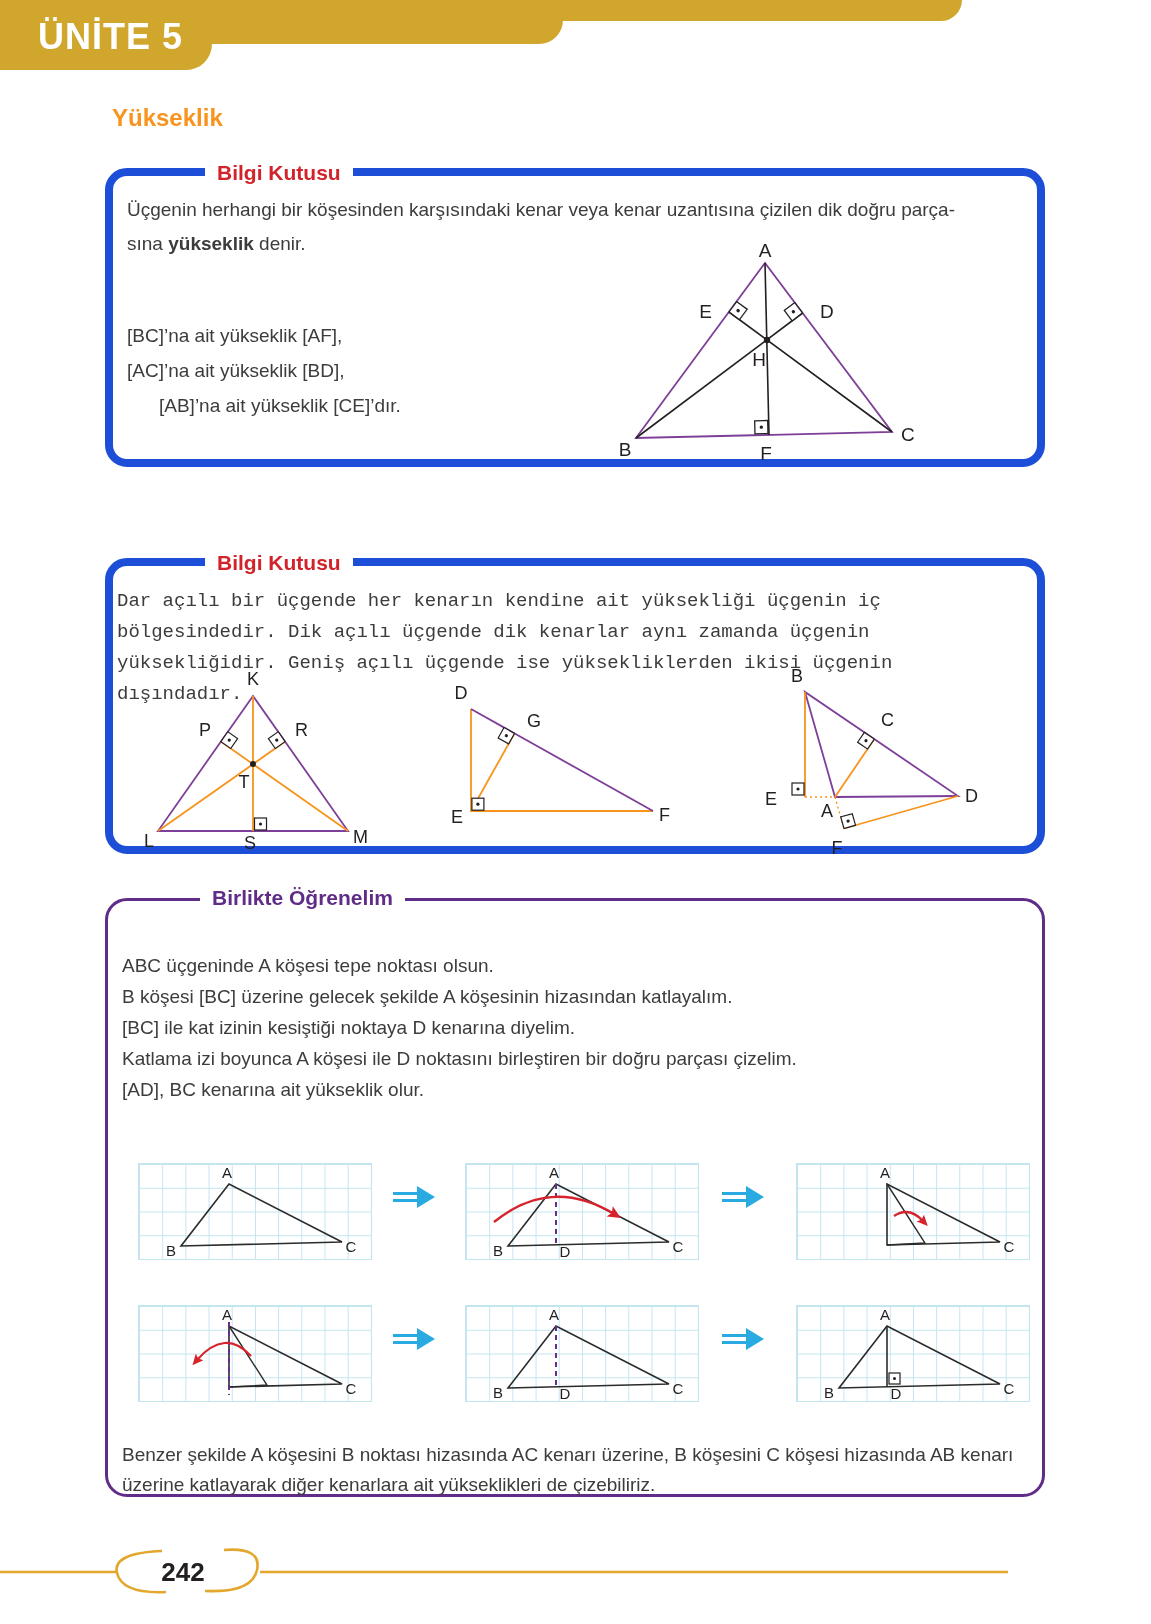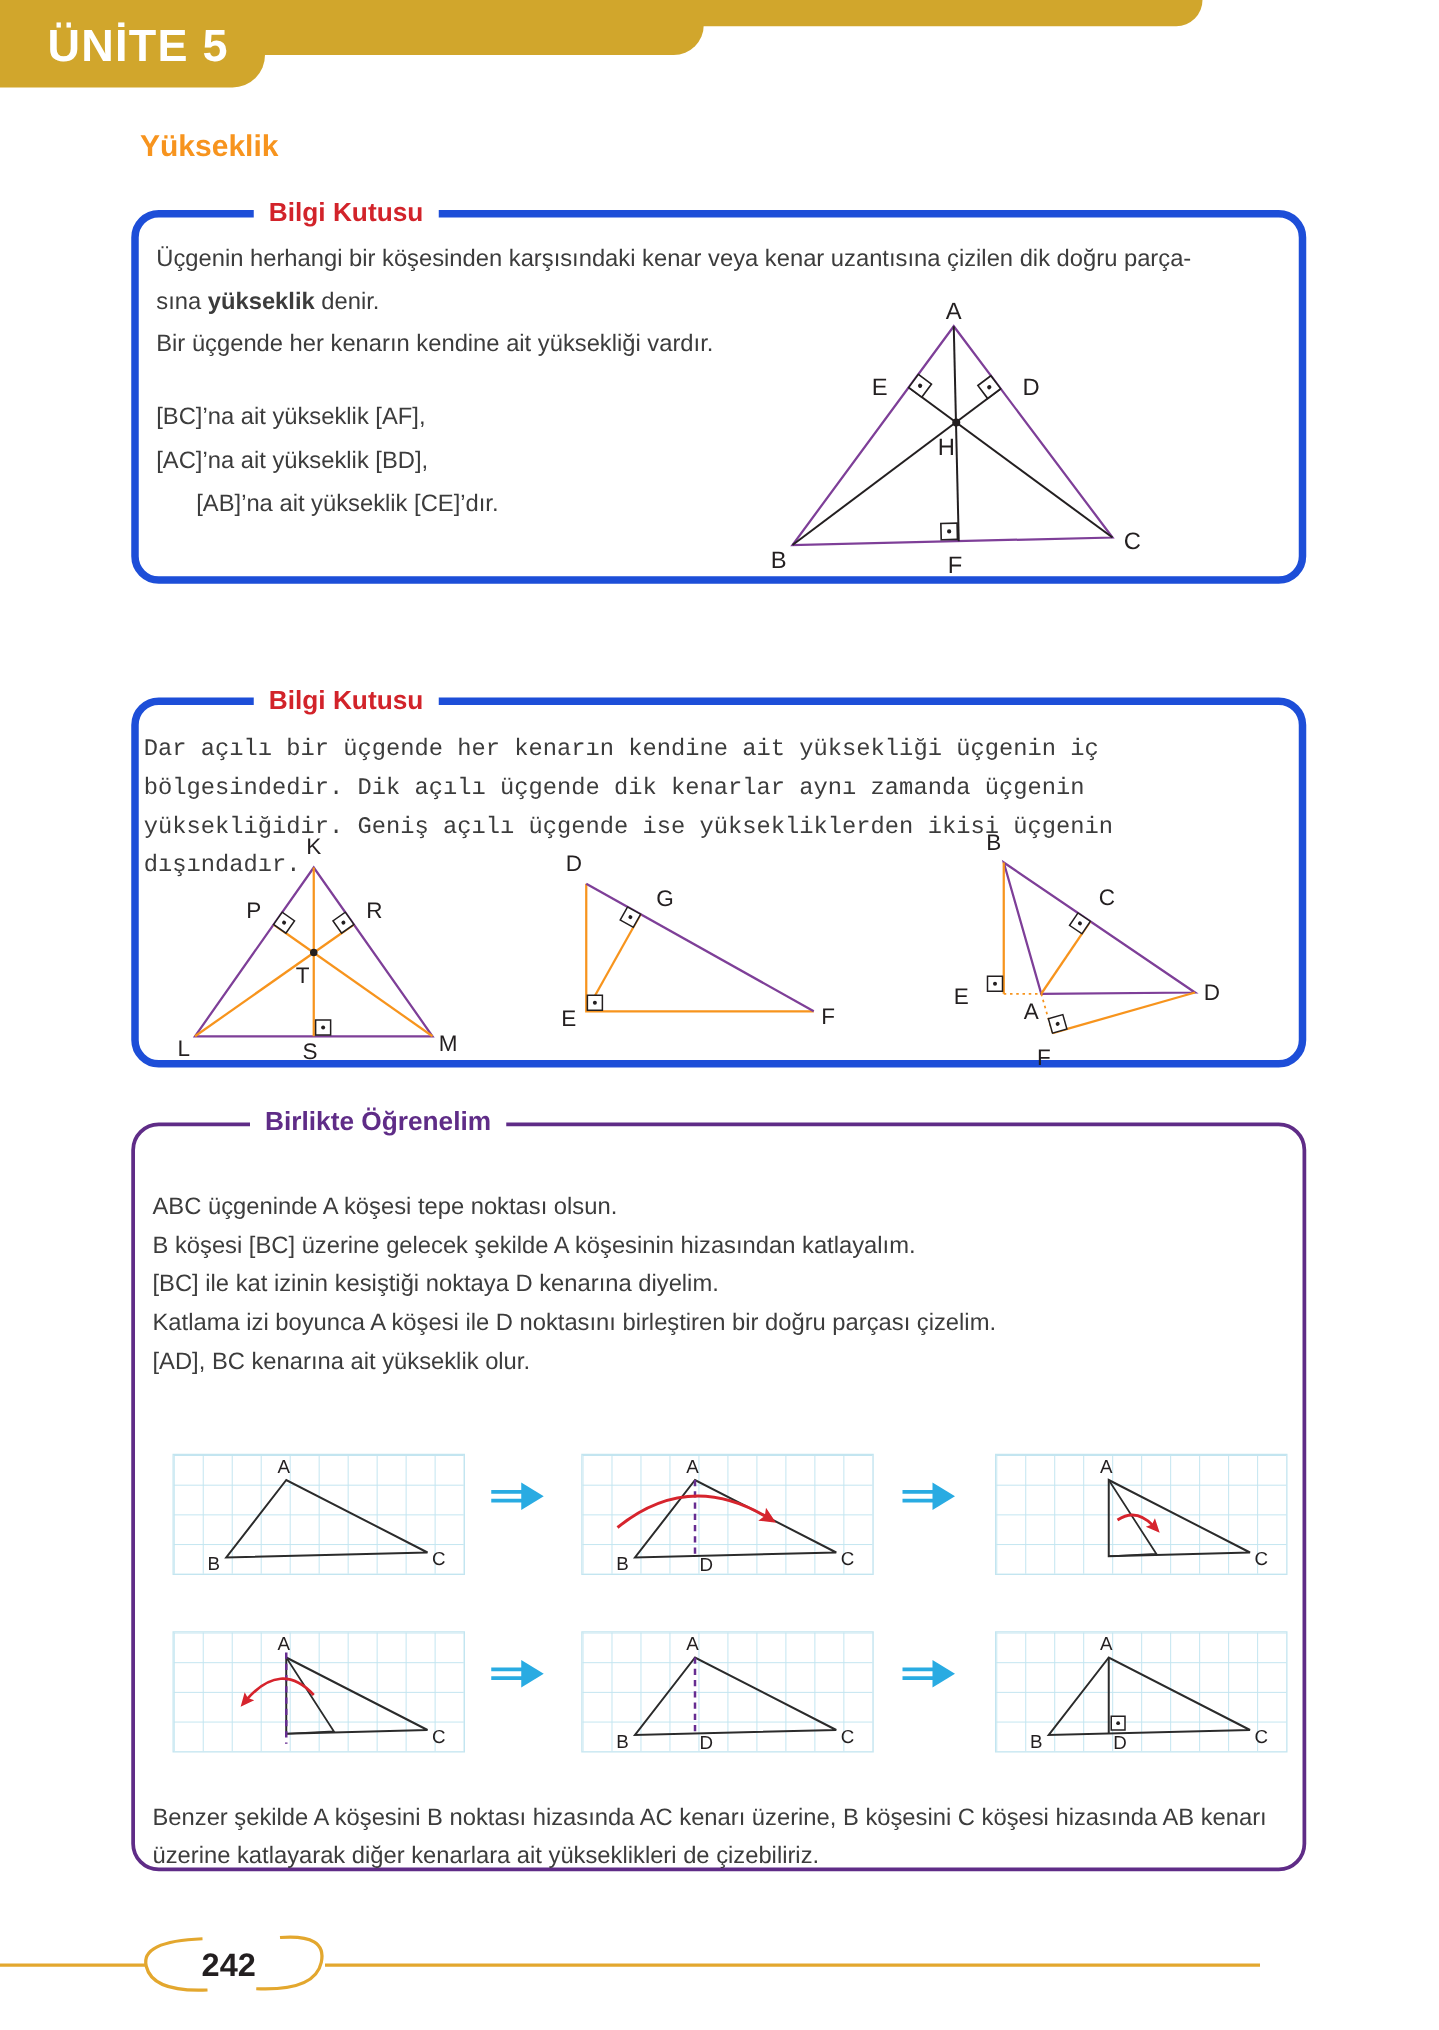--- a/index.html
+++ b/index.html
@@ -8,21 +8,21 @@
   .abs{position:absolute;}
   
   .gold{position:absolute;left:0;top:0;background:#D1A62C;}
   .gold1{width:962px;height:21px;border-radius:0 0 21px 0;}
   .gold2{width:563px;height:44px;border-radius:0 0 24px 0;}
   .gold3{width:212px;height:70px;border-radius:0 0 26px 0;}
   .unit-label{position:absolute;left:38px;top:16px;color:#ffffff;font-size:36px;font-weight:bold;letter-spacing:1px;}
   .page-title{position:absolute;left:112px;top:104px;color:#F7941E;font-size:24px;font-weight:bold;}
   
   .ibox{position:absolute;left:105px;width:940px;border-radius:22px;background:#ffffff;box-sizing:border-box;}
-  .ibox.red{border:6px solid #1d4ed8;padding-left:24px;}
+  .ibox.red{border:8px solid #1d4ed8;padding-left:24px;}
   .ibox.purple{border:3px solid #5F2C87;}
   .ibox-label{position:absolute;top:-15px;left:92px;background:#ffffff;padding:0 12px;font-size:21px;font-weight:bold;}
   .ibox-label.red{color:#D2232A;}
   .ibox-label.purple{color:#5F2C87;}
   .bodytext{font-size:19px;line-height:24px;color:#3c3c3c;}
   
   .gridpanel{position:absolute;width:232px;height:95px;border:1px solid #C3E5F0;
      background-image:linear-gradient(to right,#C3E5F0 1px,transparent 1px),
                       linear-gradient(to bottom,#C3E5F0 1px,transparent 1px);
      background-size:23.2px 23.75px;}
@@ -43,21 +43,20 @@
   <div class="unit-label">ÜNİTE 5</div>
 
   <div class="page-title">Yükseklik</div>
 
   <div class="ibox red" style="top:168px;height:299px;">
     <div class="ibox-label red">Bilgi Kutusu</div>
     <div class="abs bodytext" style="left:14px;top:56px;width:500px;">
       <span>sına </span><b>yükseklik</b><span> denir.</span>
     </div>
     <div class="abs bodytext" style="left:14px;top:22px;width:880px;">Üçgenin herhangi bir köşesinden karşısındaki kenar veya kenar uzantısına çizilen dik doğru parça-</div>
-    <div class="abs bodytext" style="left:14px;top:90px;width:600px;">Bir üçgende her kenarın kendine ait yüksekliği vardır.</div>
     <div class="abs bodytext" style="left:14px;top:148px;">[BC]’na ait yükseklik [AF],</div>
     <div class="abs bodytext" style="left:14px;top:183px;">[AC]’na ait yükseklik [BD],</div>
     <div class="abs bodytext" style="left:14px;top:218px;margin-left:32px;">[AB]’na ait yükseklik [CE]’dır.</div>
 
     <svg class="abs" style="left:490px;top:68px;" width="420" height="226" viewBox="0 0 420 226">
       <path d="M162 19 L33 194 L289 188 Z" fill="none" stroke="#7E3F98" stroke-width="1.8"></path>
       <path d="M162 19 L166 191" stroke="#231F20" stroke-width="1.6"></path>
       <path d="M33 194 L199.5 69" stroke="#231F20" stroke-width="1.6"></path>
       <path d="M289 188 L126 68" stroke="#231F20" stroke-width="1.6"></path>
       <g transform="translate(166,191) rotate(-1.3)">

